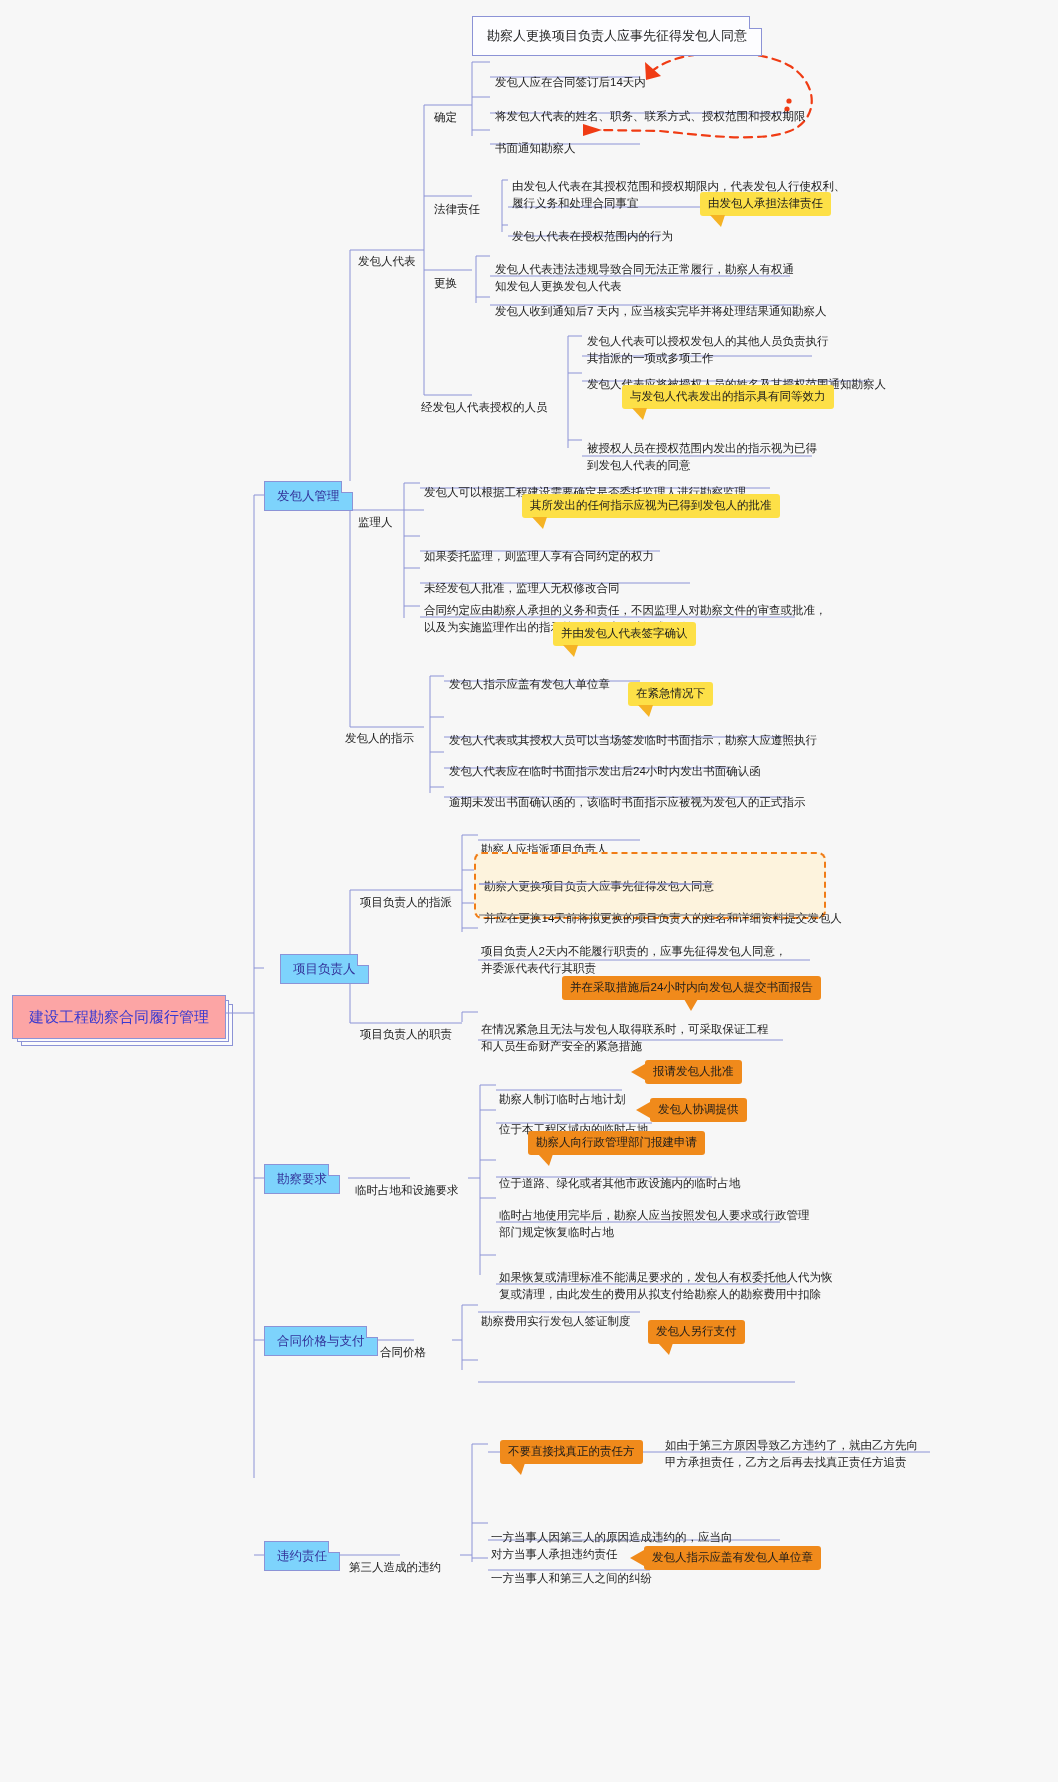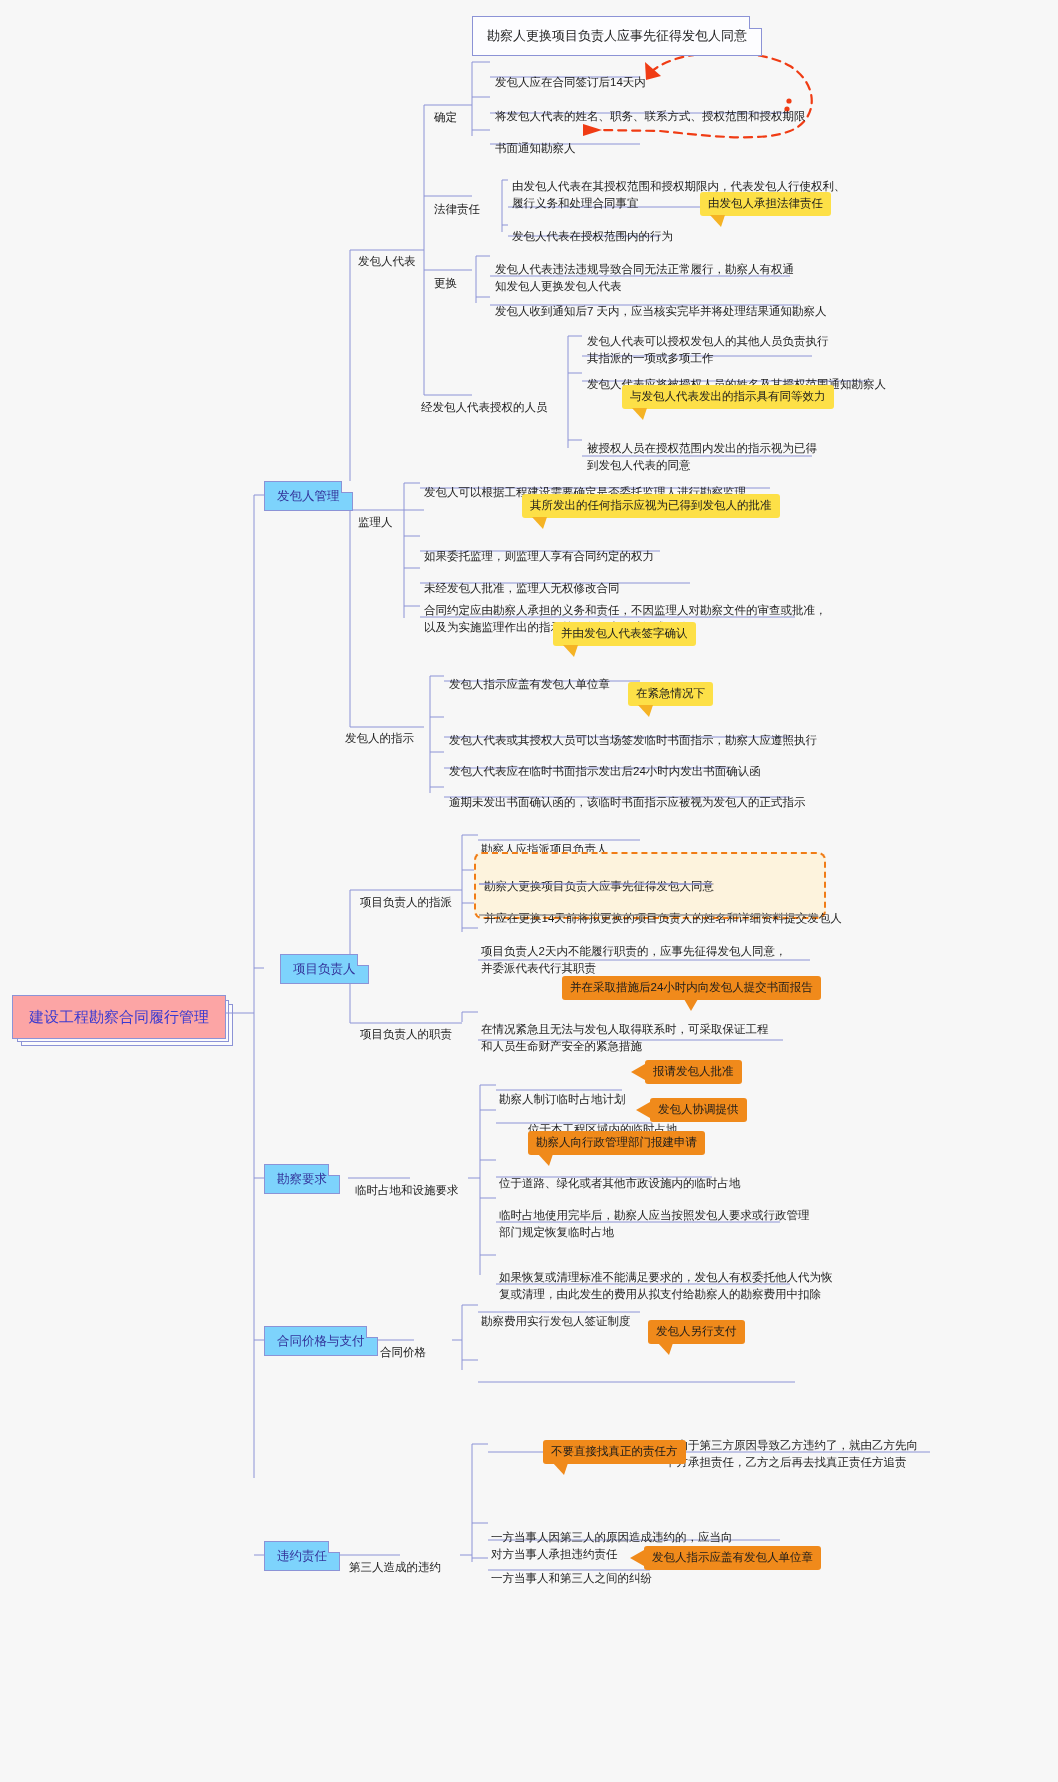--- a/index.html
+++ b/index.html
@@ -443,21 +443,21 @@
   </div>
 
   <div class="node leaf" style="left:479px;top:1003px;">
     <span>在情况紧急且无法与发包人取得联系时，可采取保证工程
 和人员生命财产安全的紧急措施</span>
   </div>
 
   <div class="node leaf" style="left:497px;top:1073px;">
     <span>勘察人制订临时占地计划</span>
   </div>
-  <div class="node leaf" style="left:526px;top:1103px;">
+  <div class="node leaf" style="left:497px;top:1103px;">
     <span>位于本工程区域内的临时占地</span>
   </div>
   <div class="node leaf" style="left:497px;top:1157px;">
     <span>位于道路、绿化或者其他市政设施内的临时占地</span>
   </div>
   <div class="node leaf" style="left:497px;top:1189px;">
     <span>临时占地使用完毕后，勘察人应当按照发包人要求或行政管理
 部门规定恢复临时占地</span>
   </div>
   <div class="node leaf" style="left:497px;top:1251px;">
@@ -514,21 +514,21 @@
   </div>
 
   <div class="tag orange tail-bl" style="left:528px;top:1131px;">
     <span>勘察人向行政管理部门报建申请</span><i class="tail"></i>
   </div>
 
   <div class="tag orange tail-bl" style="left:648px;top:1320px;">
     <span>发包人另行支付</span><i class="tail"></i>
   </div>
 
-  <div class="tag orange tail-bl" style="left:500px;top:1440px;margin-left:43px;">
+  <div class="tag orange tail-bl" style="left:500px;top:1440px;">
     <span>不要直接找真正的责任方</span><i class="tail"></i>
   </div>
 
   <div class="tag orange tail-l" style="left:644px;top:1546px;">
     <span>发包人指示应盖有发包人单位章</span><i class="tail"></i>
   </div>
 
 </div>
 
 </body></html>

